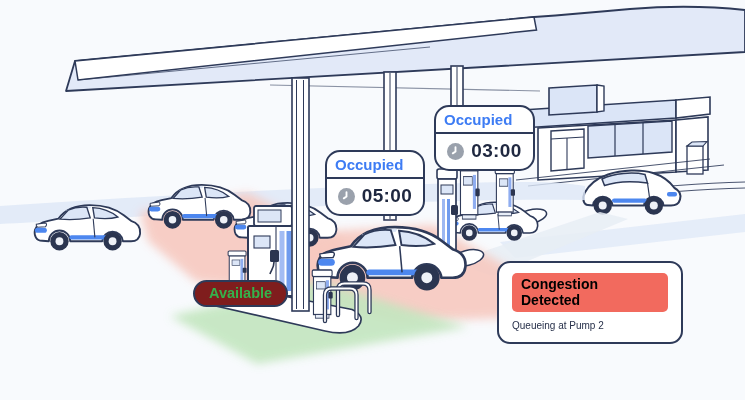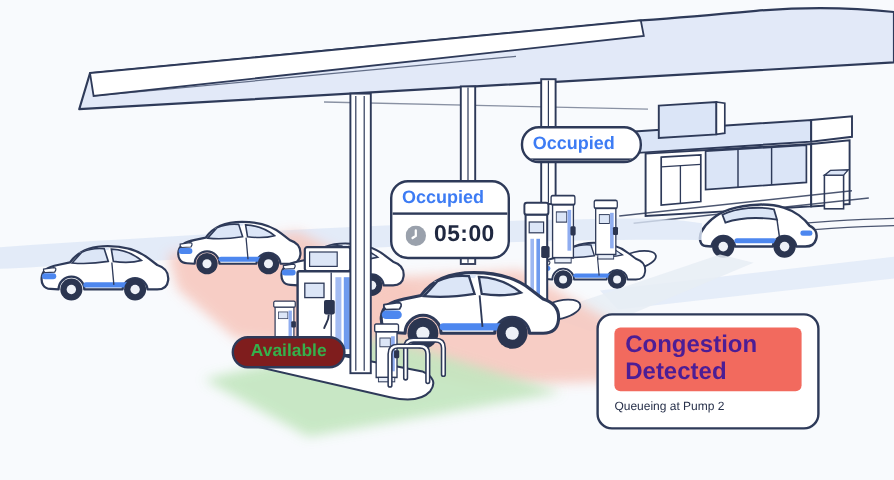--- a/index.html
+++ b/index.html
@@ -13,21 +13,21 @@
                      border-bottom:2px solid #2e3a59;}
   .status-badge .row{display:flex;align-items:center;justify-content:center;gap:7px;padding:6px 8px 7px;}
   .clock{width:17px;height:17px;display:block;}
   .time{font-weight:700;font-size:19px;color:#1f2840;letter-spacing:.4px;}
 
   .available-pill{position:absolute;background:#7f1d1d;border:2.2px solid #2e3a59;border-radius:14px;
                   padding:3px 14px 4px;color:#35b14b;font-weight:700;font-size:14.5px;box-sizing:border-box;text-align:center;}
 
   .alert-card{position:absolute;background:#fff;border:2.5px solid #2e3a59;border-radius:13px;
               padding:10px 13px 11px;box-sizing:border-box;width:186px;}
-  .alert-banner{display:inline-block;background:#f26a5e;color:#4c1d95;font-weight:700;font-size:20px;
+  .alert-banner{display:inline-block;background:#f26a5e;color:#000000;font-weight:700;font-size:14px;
                 padding:3px 9px 4px;border-radius:5px;}
   .alert-detail{margin-top:8px;font-size:10px;color:#27304a;text-align:left;}
 </style>
 </head>
 <body>
 
 <div id="stage">
 
 <svg id="scene-svg" width="745" height="400" viewBox="0 0 745 400">
   <defs>
@@ -222,20 +222,27 @@
     <svg class="clock" viewBox="0 0 20 20">
       <circle cx="10" cy="10" r="10" fill="#9aa1ac"></circle>
       <path d="M10 4.8 V10 L6.8 12.2" stroke="#ffffff" stroke-width="2.2" fill="none" stroke-linecap="round"></path>
     </svg>
     <span class="time">05:00</span>
   </div>
 </div>
 
 <div class="status-badge" style="left:434px;top:105px;width:101px;">
   <span class="hdr">Occupied</span>
+  <div class="row">
+    <svg class="clock" viewBox="0 0 20 20">
+      <circle cx="10" cy="10" r="10" fill="#9aa1ac"></circle>
+      <path d="M10 4.8 V10 L6.8 12.2" stroke="#ffffff" stroke-width="2.2" fill="none" stroke-linecap="round"></path>
+    </svg>
+    <span class="time">03:00</span>
+  </div>
 </div>
 
 <div class="available-pill" style="left:193px;top:280px;">
   <span>Available</span>
 </div>
 
 <div class="alert-card" style="left:497px;top:261px;">
   <span class="alert-banner">Congestion Detected</span>
   <div class="alert-detail">Queueing at Pump 2</div>
 </div>

